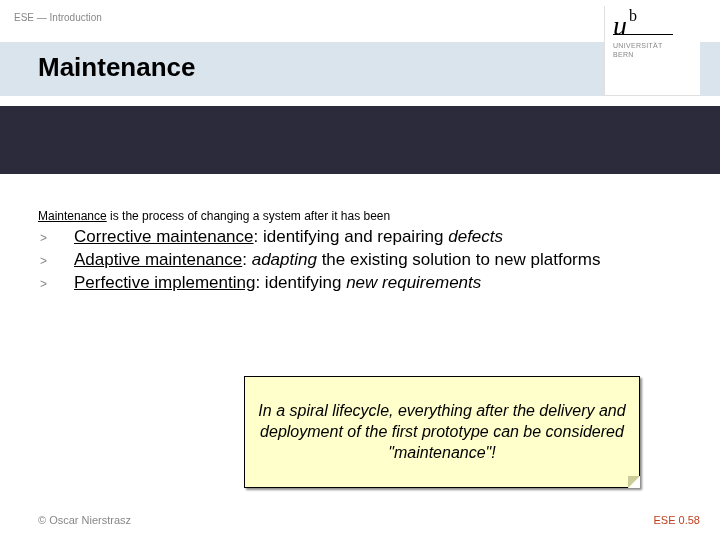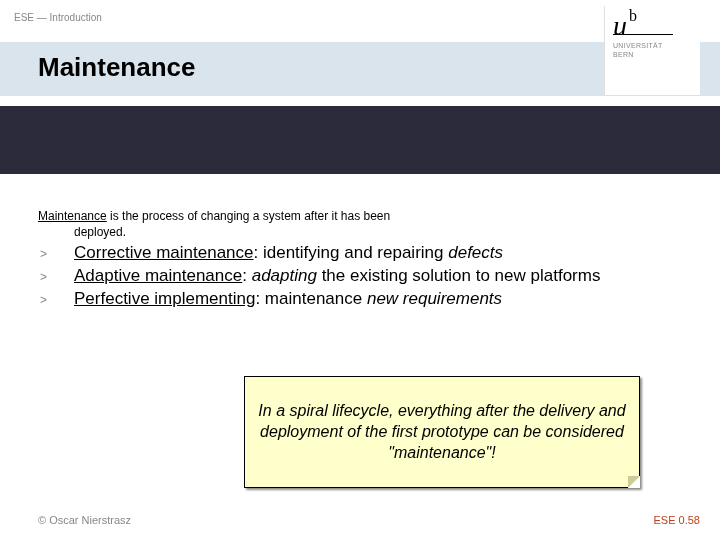--- a/index.html
+++ b/index.html
@@ -180,39 +180,38 @@
     <div class="logo-caption">UNIVERSITÄT</div>
     <div class="logo-caption">BERN</div>
   </div>
 </div>
 
 <div class="dark-band"></div>
 
 <div class="content">
   <div class="intro">
     <span class="u">Maintenance</span><span> is the process of changing a system after it has been</span>
-    <span class="hang">deployed.</span>
   </div>
   <div class="bullets">
     <div class="bline">
       <div class="bmark">&gt;</div>
       <div class="btext">
         <span class="u">Corrective maintenance</span><span>: identifying and repairing </span><span class="i">defects</span><span></span>
       </div>
     </div>
     <div class="bline">
       <div class="bmark">&gt;</div>
       <div class="btext">
         <span class="u">Adaptive maintenance</span><span>: </span><span class="i">adapting</span><span> the existing solution to new platforms</span>
       </div>
     </div>
     <div class="bline">
       <div class="bmark">&gt;</div>
       <div class="btext">
-        <span class="u">Perfective implementing</span><span>: maintenance </span><span class="i">new requirements</span><span></span>
+        <span class="u">Perfective implementing</span><span>: identifying </span><span class="i">new requirements</span><span></span>
       </div>
     </div>
   </div>
 </div>
 
 <div class="callout">
   <span>In a spiral lifecycle, everything after the delivery and deployment of the first prototype can be considered "maintenance"!</span>
   <div class="dogear"></div>
 </div>
 

